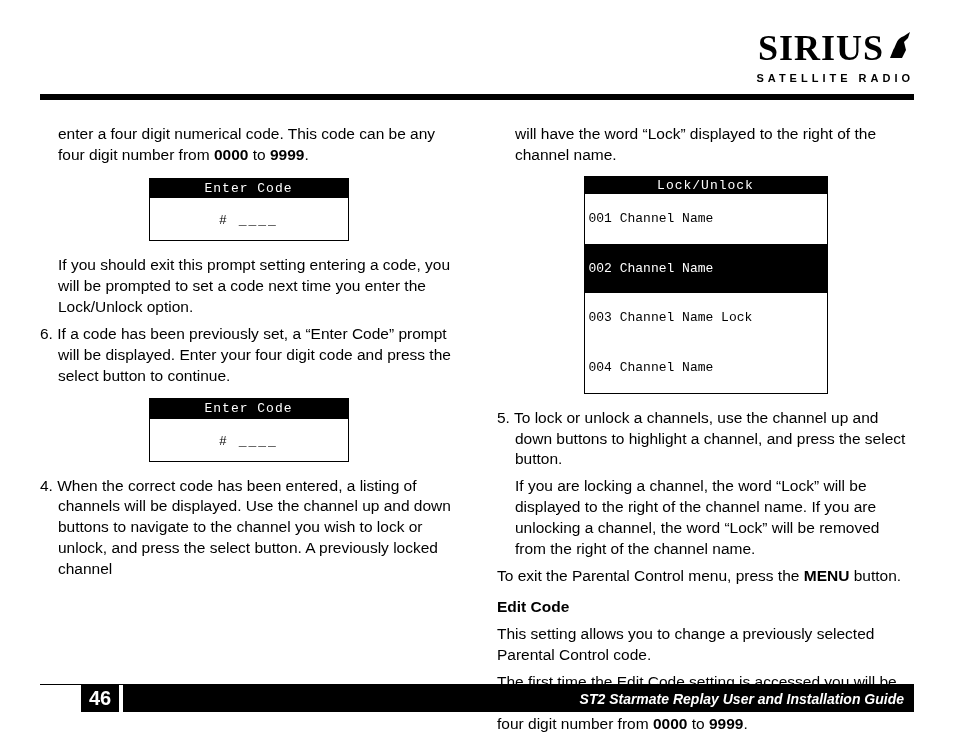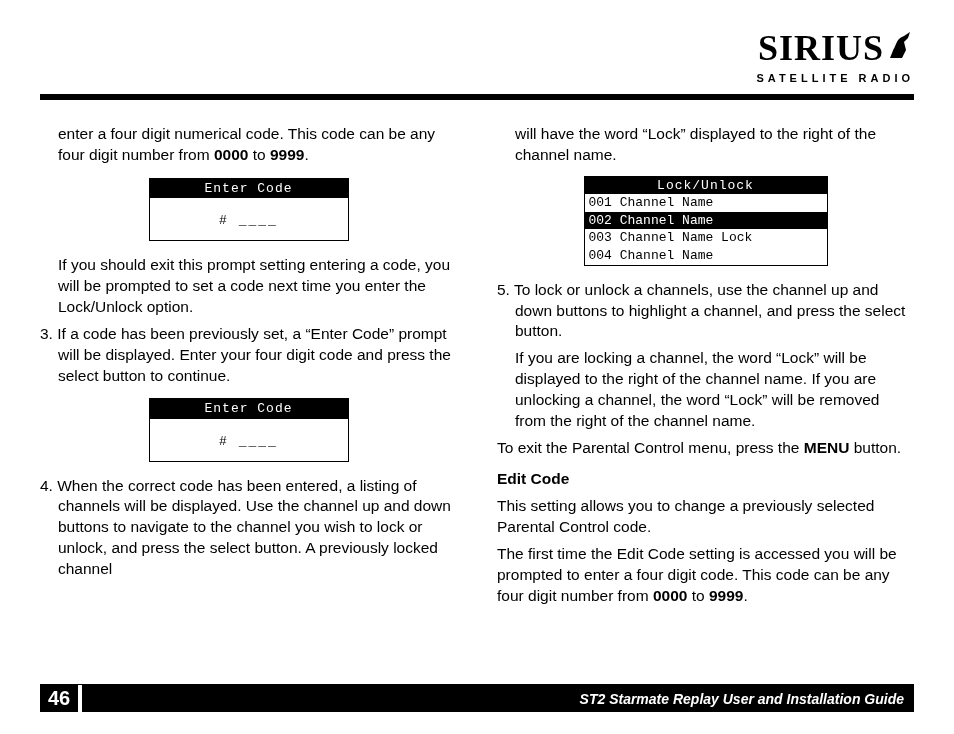--- a/index.html
+++ b/index.html
@@ -79,21 +79,21 @@
     font-family: "Courier New", monospace;
     font-size: 13px;
   }
   .lock-title {
     background: #000; color: #fff;
     text-align: center;
     letter-spacing: 1px;
   }
   .lock-row {
     display: flex;
-    padding: 0 4px;
+    padding: 16px 4px;
     white-space: pre;
   }
   .lock-row.sel { background: #000; color: #fff; }
   .bold { font-weight: bold; }
   .section-head {
     font-weight: bold;
     margin-top: 10px;
     margin-bottom: 2px;
   }
   .footer {
@@ -111,20 +111,21 @@
     align-items: stretch;
   }
   .page-num {
     background: #000;
     color: #fff;
     font-size: 20px;
     font-weight: bold;
     padding: 2px 8px;
     display: flex;
     align-items: center;
+    margin-left: 41px;
   }
   .footer-title {
     flex: 1;
     background: #000;
     color: #fff;
     font-size: 14px;
     font-style: italic;
     font-weight: bold;
     text-align: right;
     padding: 4px 10px;
@@ -155,21 +156,21 @@
 <div class="cols">
   <div class="col">
     <p class="indent">
       <span>enter a four digit numerical code. This code can be any four digit number from </span><span class="bold">0000</span><span> to </span><span class="bold">9999</span><span>.</span>
     </p>
     <div class="display-box">
       <div class="display-title">Enter Code</div>
       <div class="display-body"># ____</div>
     </div>
     <p class="indent">If you should exit this prompt setting entering a code, you will be prompted to set a code next time you enter the Lock/Unlock option.</p>
-    <p class="hang">3. If a code has been previously set, a “Enter Code” prompt will be displayed. Enter your four digit code and press the select button to continue.</p>
+    <p class="hang">6. If a code has been previously set, a “Enter Code” prompt will be displayed. Enter your four digit code and press the select button to continue.</p>
     <div class="display-box">
       <div class="display-title">Enter Code</div>
       <div class="display-body"># ____</div>
     </div>
     <p class="hang">4. When the correct code has been entered, a listing of channels will be displayed. Use the channel up and down buttons to navigate to the channel you wish to lock or unlock, and press the select button. A previously locked channel</p>
   </div>
 
   <div class="col">
     <p class="indent">will have the word “Lock” displayed to the right of the channel name.</p>
     <div class="lock-box">

